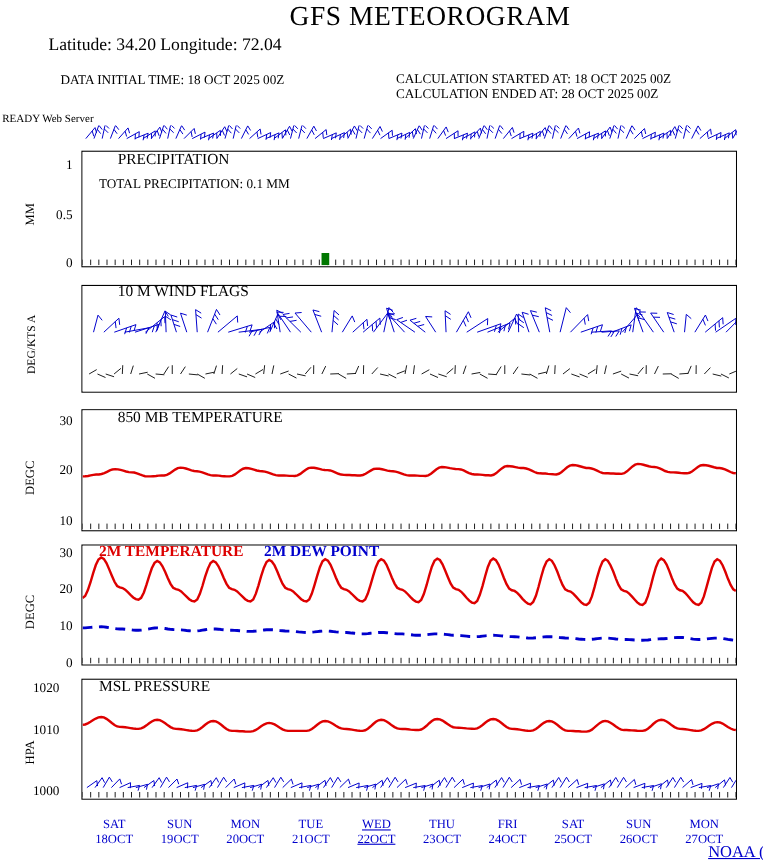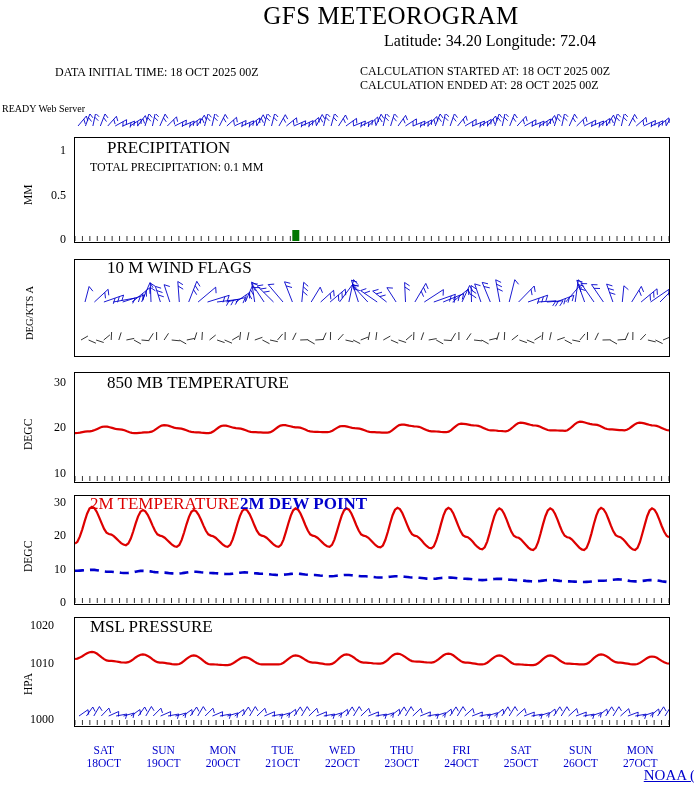--- a/index.html
+++ b/index.html
@@ -1,26 +1,26 @@
 <!DOCTYPE html>
 <html><head>
 <meta charset="utf-8">
 <style>
   html,body{margin:0;padding:0;background:#ffffff;}
   body{width:694px;height:788px;position:relative;font-family:"Liberation Serif",serif;color:#000;}
   .wrap{position:relative;width:694px;height:788px;overflow:hidden;padding-left:44px;}
   .abs{position:absolute;}
   .title{font-size:25px;text-align:center;width:694px;top:2px;letter-spacing:0.5px;}
-  .subtitle{font-size:16px;text-align:right;width:552px;top:32px;}
+  .subtitle{font-size:16px;text-align:left;width:552px;top:32px;}
   .meta-left{font-size:12px;left:55px;top:65px;}
   .meta-right{font-size:12px;left:360px;top:64px;line-height:14px;}
   .lab-noaa{font-size:17px;left:8px;top:84px;}
   .ready{font-size:10px;left:2px;top:103px;}
   .panel{position:absolute;border:1px solid #000;background:#fff;box-sizing:border-box;}
-  .panel-title{position:absolute;font-size:17px;color:#000;}
+  .panel-title{position:absolute;font-size:14px;color:#000;}
   .axlabel{position:absolute;font-size:11.5px;transform:rotate(-90deg);transform-origin:left top;white-space:nowrap;}
   .ytick{position:absolute;font-size:12px;text-align:right;width:34px;}
   .footer{position:absolute;right:8px;bottom:4px;color:#0000cc;font-size:15px;text-decoration:underline;}
   .daylabels{position:absolute;left:0;top:744px;width:564px;height:40px;}
   .day{position:absolute;text-align:center;color:#0000cc;font-size:11.5px;line-height:13px;width:60px;}
   .blue{color:#0000cc;}
   .red{color:#dd0000;}
   svg{display:block;}
   .small{font-size:10.5px;}
 </style>
@@ -836,21 +836,21 @@
           <line x1="564.3" x2="564.3" y1="107" y2="102"></line>
           <line x1="571.725" x2="571.725" y1="107" y2="102"></line>
           <line x1="579.15" x2="579.15" y1="107" y2="102"></line>
           <line x1="586.5749999999999" x2="586.5749999999999" y1="107" y2="102"></line>
           <line x1="594" x2="594" y1="107" y2="102"></line>
         </g>
       <polyline id="t2m-line" fill="none" stroke="#dd0000" stroke-width="2.2" points="0.0,47.6 2.4,45.8 4.8,40.7 7.3,33.3 9.7,25.1 12.1,17.7 14.5,12.6 17.0,10.8 19.4,12.1 21.8,15.9 24.2,21.4 26.7,27.4 29.1,32.9 31.5,36.7 33.9,38.0 36.4,38.6 38.8,40.1 41.2,42.4 43.6,44.8 46.1,47.1 48.5,48.6 50.9,49.2 53.3,47.5 55.8,42.6 58.2,35.5 60.6,27.7 63.0,20.6 65.5,15.7 67.9,14.0 70.3,15.3 72.7,18.8 75.2,24.0 77.6,29.6 80.0,34.8 82.4,38.3 84.9,39.6 87.3,40.2 89.7,41.7 92.1,44.0 94.6,46.4 97.0,48.7 99.4,50.2 101.8,50.8 104.3,49.0 106.7,43.9 109.1,36.5 111.5,28.3 114.0,20.9 116.4,15.8 118.8,14.0 121.2,15.3 123.6,18.8 126.1,24.0 128.5,29.6 130.9,34.8 133.3,38.3 135.8,39.6 138.2,40.2 140.6,41.7 143.0,44.0 145.5,46.4 147.9,48.7 150.3,50.2 152.7,50.8 155.2,48.9 157.6,43.7 160.0,36.1 162.4,27.7 164.9,20.1 167.3,14.9 169.7,13.0 172.1,14.4 174.6,18.0 177.0,23.4 179.4,29.3 181.8,34.6 184.3,38.3 186.7,39.6 189.1,40.2 191.5,41.7 194.0,44.0 196.4,46.4 198.8,48.7 201.2,50.2 203.7,50.8 206.1,48.9 208.5,43.6 210.9,35.9 213.4,27.3 215.8,19.6 218.2,14.3 220.6,12.4 223.1,13.7 225.5,17.5 227.9,23.0 230.3,29.0 232.8,34.5 235.2,38.3 237.6,39.6 240.0,40.2 242.4,41.7 244.9,44.0 247.3,46.4 249.7,48.7 252.1,50.2 254.6,50.8 257.0,48.9 259.4,43.6 261.8,35.9 264.3,27.3 266.7,19.6 269.1,14.3 271.5,12.4 274.0,13.7 276.4,17.5 278.8,23.0 281.2,29.0 283.7,34.5 286.1,38.3 288.5,39.6 290.9,40.2 293.4,41.8 295.8,44.2 298.2,46.8 300.6,49.2 303.1,50.9 305.5,51.4 307.9,49.5 310.3,44.0 312.8,36.0 315.2,27.2 317.6,19.2 320.0,13.7 322.5,11.8 324.9,13.1 327.3,17.0 329.7,22.6 332.2,28.8 334.6,34.4 337.0,38.2 339.4,39.6 341.9,40.2 344.3,42.0 346.7,44.6 349.1,47.4 351.6,50.0 354.0,51.8 356.4,52.4 358.8,50.4 361.2,44.7 363.7,36.6 366.1,27.6 368.5,19.4 370.9,13.8 373.4,11.8 375.8,13.2 378.2,17.2 380.6,23.0 383.1,29.4 385.5,35.1 387.9,39.1 390.3,40.6 392.8,41.2 395.2,43.0 397.6,45.5 400.0,48.4 402.5,51.0 404.9,52.7 407.3,53.4 409.7,51.3 412.2,45.6 414.6,37.4 417.0,28.3 419.4,20.1 421.9,14.4 424.3,12.4 426.7,13.8 429.1,17.8 431.6,23.6 434.0,30.0 436.4,35.8 438.8,39.8 441.3,41.2 443.7,41.8 446.1,43.6 448.5,46.2 451.0,49.0 453.4,51.6 455.8,53.4 458.2,54.0 460.7,51.9 463.1,46.2 465.5,37.8 467.9,28.6 470.4,20.2 472.8,14.5 475.2,12.4 477.6,13.8 480.0,17.8 482.5,23.6 484.9,30.0 487.3,35.8 489.7,39.8 492.2,41.2 494.6,41.8 497.0,43.6 499.4,46.2 501.9,49.0 504.3,51.6 506.7,53.4 509.1,54.0 511.6,51.9 514.0,46.0 516.4,37.6 518.8,28.2 521.3,19.7 523.7,13.9 526.1,11.8 528.5,13.2 531.0,17.2 533.4,23.0 535.8,29.4 538.2,35.1 540.7,39.1 543.1,40.6 545.5,41.2 547.9,43.1 550.4,45.8 552.8,48.8 555.2,51.5 557.6,53.3 560.1,54.0 562.5,51.9 564.9,46.2 567.3,37.8 569.8,28.6 572.2,20.2 574.6,14.5 577.0,12.4 579.5,13.8 581.9,17.8 584.3,23.6 586.7,30.0 589.2,35.8 591.6,39.8 594.0,41.2"></polyline>
       <polyline id="td2m-line" fill="none" stroke="#0000cc" stroke-width="2.6" stroke-dasharray="9 6" points="0.0,74.8 2.4,74.8 4.8,74.6 7.3,74.4 9.7,74.2 12.1,74.0 14.5,73.9 17.0,73.8 19.4,73.9 21.8,74.2 24.2,74.6 26.7,75.0 29.1,75.4 31.5,75.7 33.9,75.8 36.4,75.8 38.8,76.0 41.2,76.3 43.6,76.5 46.1,76.8 48.5,77.0 50.9,77.0 53.3,76.9 55.8,76.6 58.2,76.2 60.6,75.7 63.0,75.2 65.5,74.9 67.9,74.8 70.3,74.9 72.7,75.1 75.2,75.4 77.6,75.8 80.0,76.1 82.4,76.3 84.9,76.4 87.3,76.5 89.7,76.6 92.1,76.9 94.6,77.2 97.0,77.4 99.4,77.6 101.8,77.7 104.3,77.6 106.7,77.3 109.1,76.9 111.5,76.5 114.0,76.1 116.4,75.9 118.8,75.8 121.2,75.8 123.6,76.0 126.1,76.3 128.5,76.5 130.9,76.8 133.3,77.0 135.8,77.0 138.2,77.1 140.6,77.2 143.0,77.4 145.5,77.6 147.9,77.8 150.3,78.0 152.7,78.0 155.2,77.9 157.6,77.7 160.0,77.4 162.4,77.0 164.9,76.7 167.3,76.5 169.7,76.4 172.1,76.5 174.6,76.6 177.0,76.9 179.4,77.2 181.8,77.4 184.3,77.6 186.7,77.7 189.1,77.7 191.5,77.9 194.0,78.2 196.4,78.5 198.8,78.7 201.2,78.9 203.7,79.0 206.1,78.9 208.5,78.7 210.9,78.5 213.4,78.2 215.8,77.9 218.2,77.7 220.6,77.7 223.1,77.7 225.5,77.9 227.9,78.2 230.3,78.5 232.8,78.7 235.2,78.9 237.6,79.0 240.0,79.0 242.4,79.2 244.9,79.5 247.3,79.7 249.7,80.0 252.1,80.2 254.6,80.2 257.0,80.2 259.4,80.0 261.8,79.7 264.3,79.5 266.7,79.2 269.1,79.0 271.5,79.0 274.0,79.0 276.4,79.2 278.8,79.5 281.2,79.7 283.7,80.0 286.1,80.2 288.5,80.2 290.9,80.3 293.4,80.5 295.8,80.7 298.2,81.0 300.6,81.3 303.1,81.5 305.5,81.5 307.9,81.5 310.3,81.3 312.8,81.0 315.2,80.7 317.6,80.5 320.0,80.3 322.5,80.2 324.9,80.3 327.3,80.5 329.7,80.7 332.2,81.0 334.6,81.3 337.0,81.5 339.4,81.5 341.9,81.6 344.3,81.8 346.7,82.0 349.1,82.3 351.6,82.6 354.0,82.7 356.4,82.8 358.8,82.7 361.2,82.6 363.7,82.3 366.1,82.0 368.5,81.8 370.9,81.6 373.4,81.5 375.8,81.6 378.2,81.8 380.6,82.0 383.1,82.3 385.5,82.6 387.9,82.7 390.3,82.8 392.8,82.9 395.2,83.0 397.6,83.3 400.0,83.6 402.5,83.8 404.9,84.0 407.3,84.1 409.7,84.0 412.2,83.8 414.6,83.6 417.0,83.3 419.4,83.0 421.9,82.9 424.3,82.8 426.7,82.9 429.1,83.0 431.6,83.3 434.0,83.6 436.4,83.8 438.8,84.0 441.3,84.1 443.7,84.1 446.1,84.3 448.5,84.6 451.0,84.9 453.4,85.1 455.8,85.3 458.2,85.4 460.7,85.3 463.1,85.1 465.5,84.9 467.9,84.6 470.4,84.3 472.8,84.1 475.2,84.1 477.6,84.1 480.0,84.3 482.5,84.6 484.9,84.9 487.3,85.1 489.7,85.3 492.2,85.4 494.6,85.4 497.0,85.5 499.4,85.6 501.9,85.8 504.3,85.9 506.7,86.0 509.1,86.0 511.6,85.9 514.0,85.8 516.4,85.5 518.8,85.2 521.3,85.0 523.7,84.8 526.1,84.7 528.5,84.7 531.0,84.5 533.4,84.2 535.8,83.9 538.2,83.7 540.7,83.5 543.1,83.4 545.5,83.5 547.9,83.8 550.4,84.2 552.8,84.6 555.2,85.0 557.6,85.3 560.1,85.4 562.5,85.3 564.9,85.1 567.3,84.9 569.8,84.6 572.2,84.3 574.6,84.1 577.0,84.1 579.5,84.2 581.9,84.4 584.3,84.8 586.7,85.3 589.2,85.6 591.6,85.9 594.0,86.0"></polyline>
     </svg>
   </div>
-  <div class="panel-title red" style="left:90px;top:494px;font-weight:normal;">2M TEMPERATURE</div>
+  <div class="panel-title red" style="left:90px;top:494px;font-weight:bold;">2M TEMPERATURE</div>
   <div class="panel-title blue" style="left:240px;top:494px;font-weight:bold;">2M  DEW POINT</div>
   <div class="ytick" style="left:32px;top:495px;">30</div>
   <div class="ytick" style="left:32px;top:528px;">20</div>
   <div class="ytick" style="left:32px;top:562px;">10</div>
   <div class="ytick" style="left:32px;top:595px;">0</div>
   <div class="axlabel" style="left:22px;top:572px;">DEGC</div>
 
   <div class="panel" style="left:74px;top:617px;width:596px;height:110px;">
     <svg width="594" height="108" viewBox="0 0 594 108" preserveAspectRatio="none">
       <rect x="0" y="0" width="594" height="108" fill="#ffffff"></rect>
@@ -1118,21 +1118,21 @@
         <div>19OCT</div>
       </div>
       <div class="day" style="left: 193px; top: 0px;">
         <div>MON</div>
         <div>20OCT</div>
       </div>
       <div class="day" style="left: 252.6px; top: 0px;">
         <div>TUE</div>
         <div>21OCT</div>
       </div>
-      <div class="day" style="left: 312.2px; top: 0px;">
+      <div class="day" style="left: 312.2px; top: 0px; text-decoration: underline;">
         <div>WED</div>
         <div>22OCT</div>
       </div>
       <div class="day" style="left: 371.8px; top: 0px;">
         <div>THU</div>
         <div>23OCT</div>
       </div>
       <div class="day" style="left: 431.4px; top: 0px;">
         <div>FRI</div>
         <div>24OCT</div>

